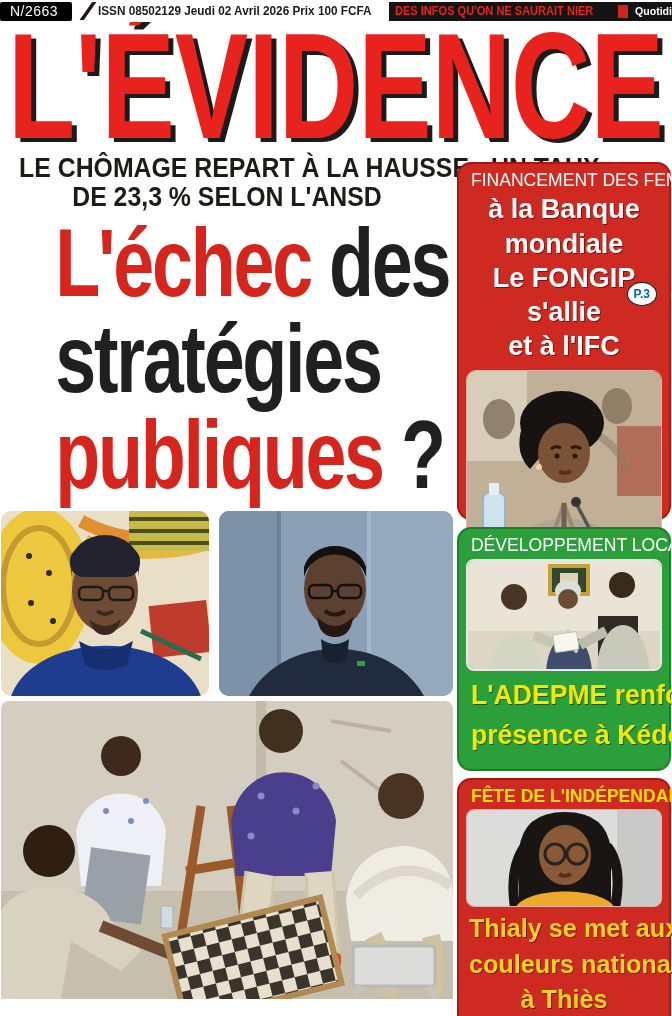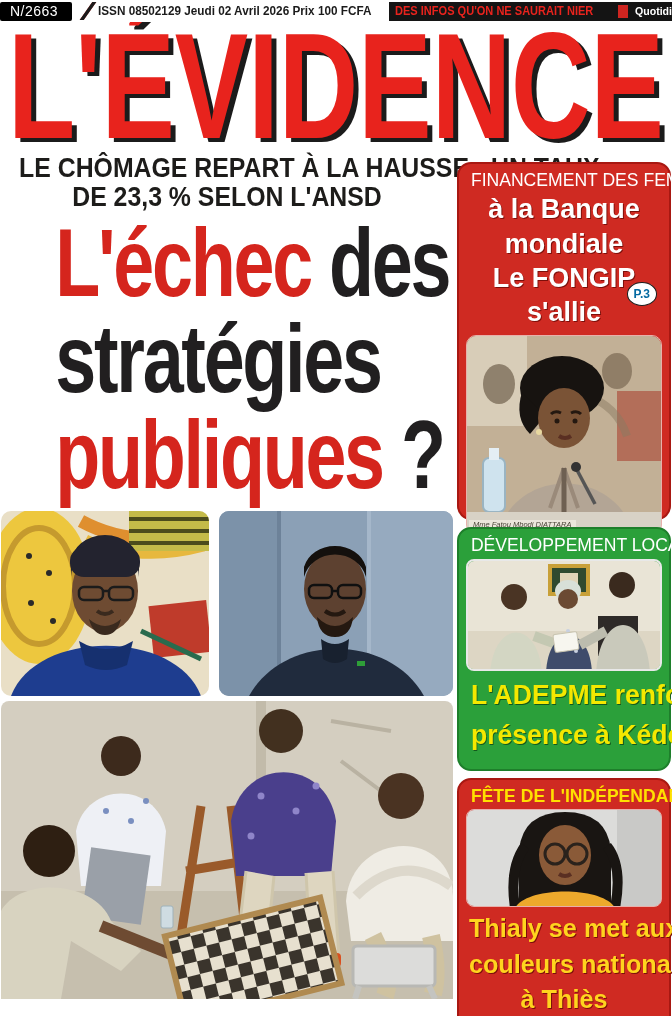--- a/index.html
+++ b/index.html
@@ -267,20 +267,21 @@
       </div>
     </div>
 
     <div class="right-col">
 
       <section class="box box-red fongip">
         <div class="sec-title">FINANCEMENT DES FEMMES</div>
         <div class="fongip-headline">
           <div>à la Banque mondiale</div>
           <div>Le FONGIP s'allie</div>
+          <div>et à l'IFC</div>
         </div>
         <span class="p-badge">P.3</span>
         <div class="fongip-photo">
           <svg viewBox="0 0 196 200" width="196" height="200" preserveAspectRatio="xMidYMid slice">
             <rect width="196" height="200" fill="#c2b096"></rect>
             <rect x="0" y="0" width="60" height="90" fill="#d8cdb8"></rect>
             <ellipse cx="32" cy="48" rx="16" ry="20" fill="#54432f" opacity="0.55"></ellipse>
             <ellipse cx="150" cy="35" rx="15" ry="18" fill="#54432f" opacity="0.45"></ellipse>
             <rect x="150" y="55" width="46" height="70" fill="#a83828" opacity="0.55"></rect>
             <path d="M120,60 q30,10 40,40" stroke="#8a7a62" stroke-width="8" fill="none" opacity="0.5"></path>

